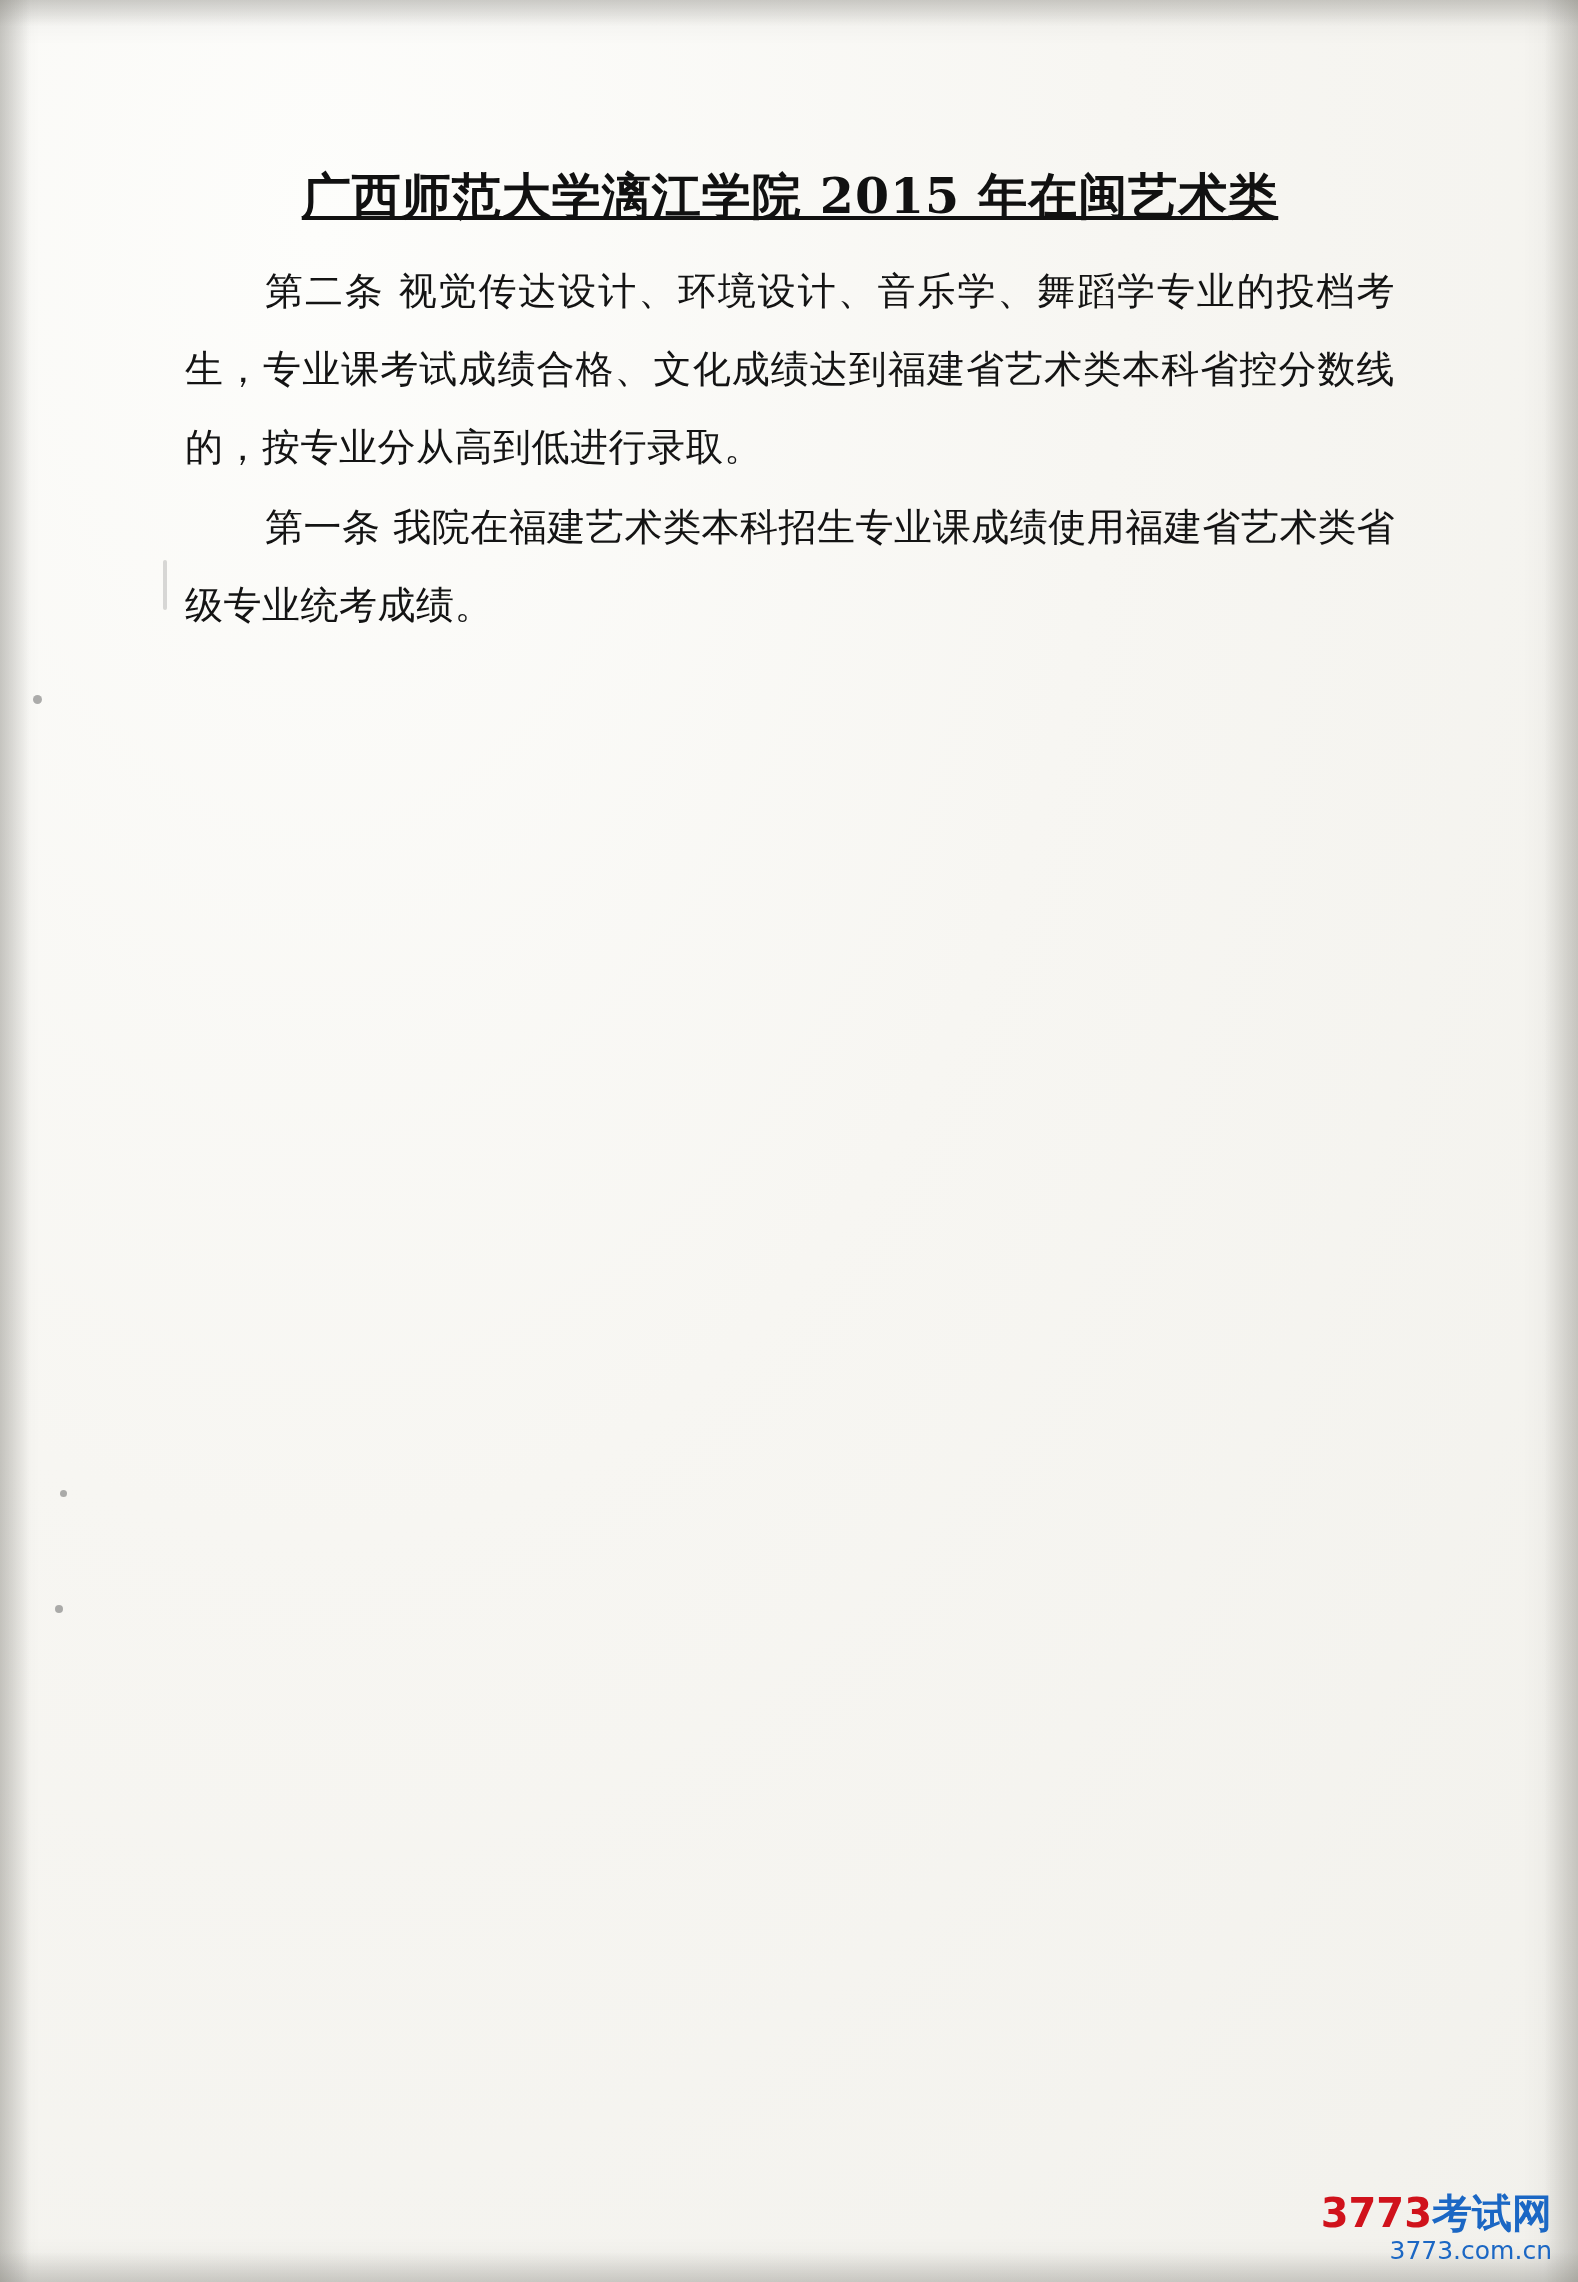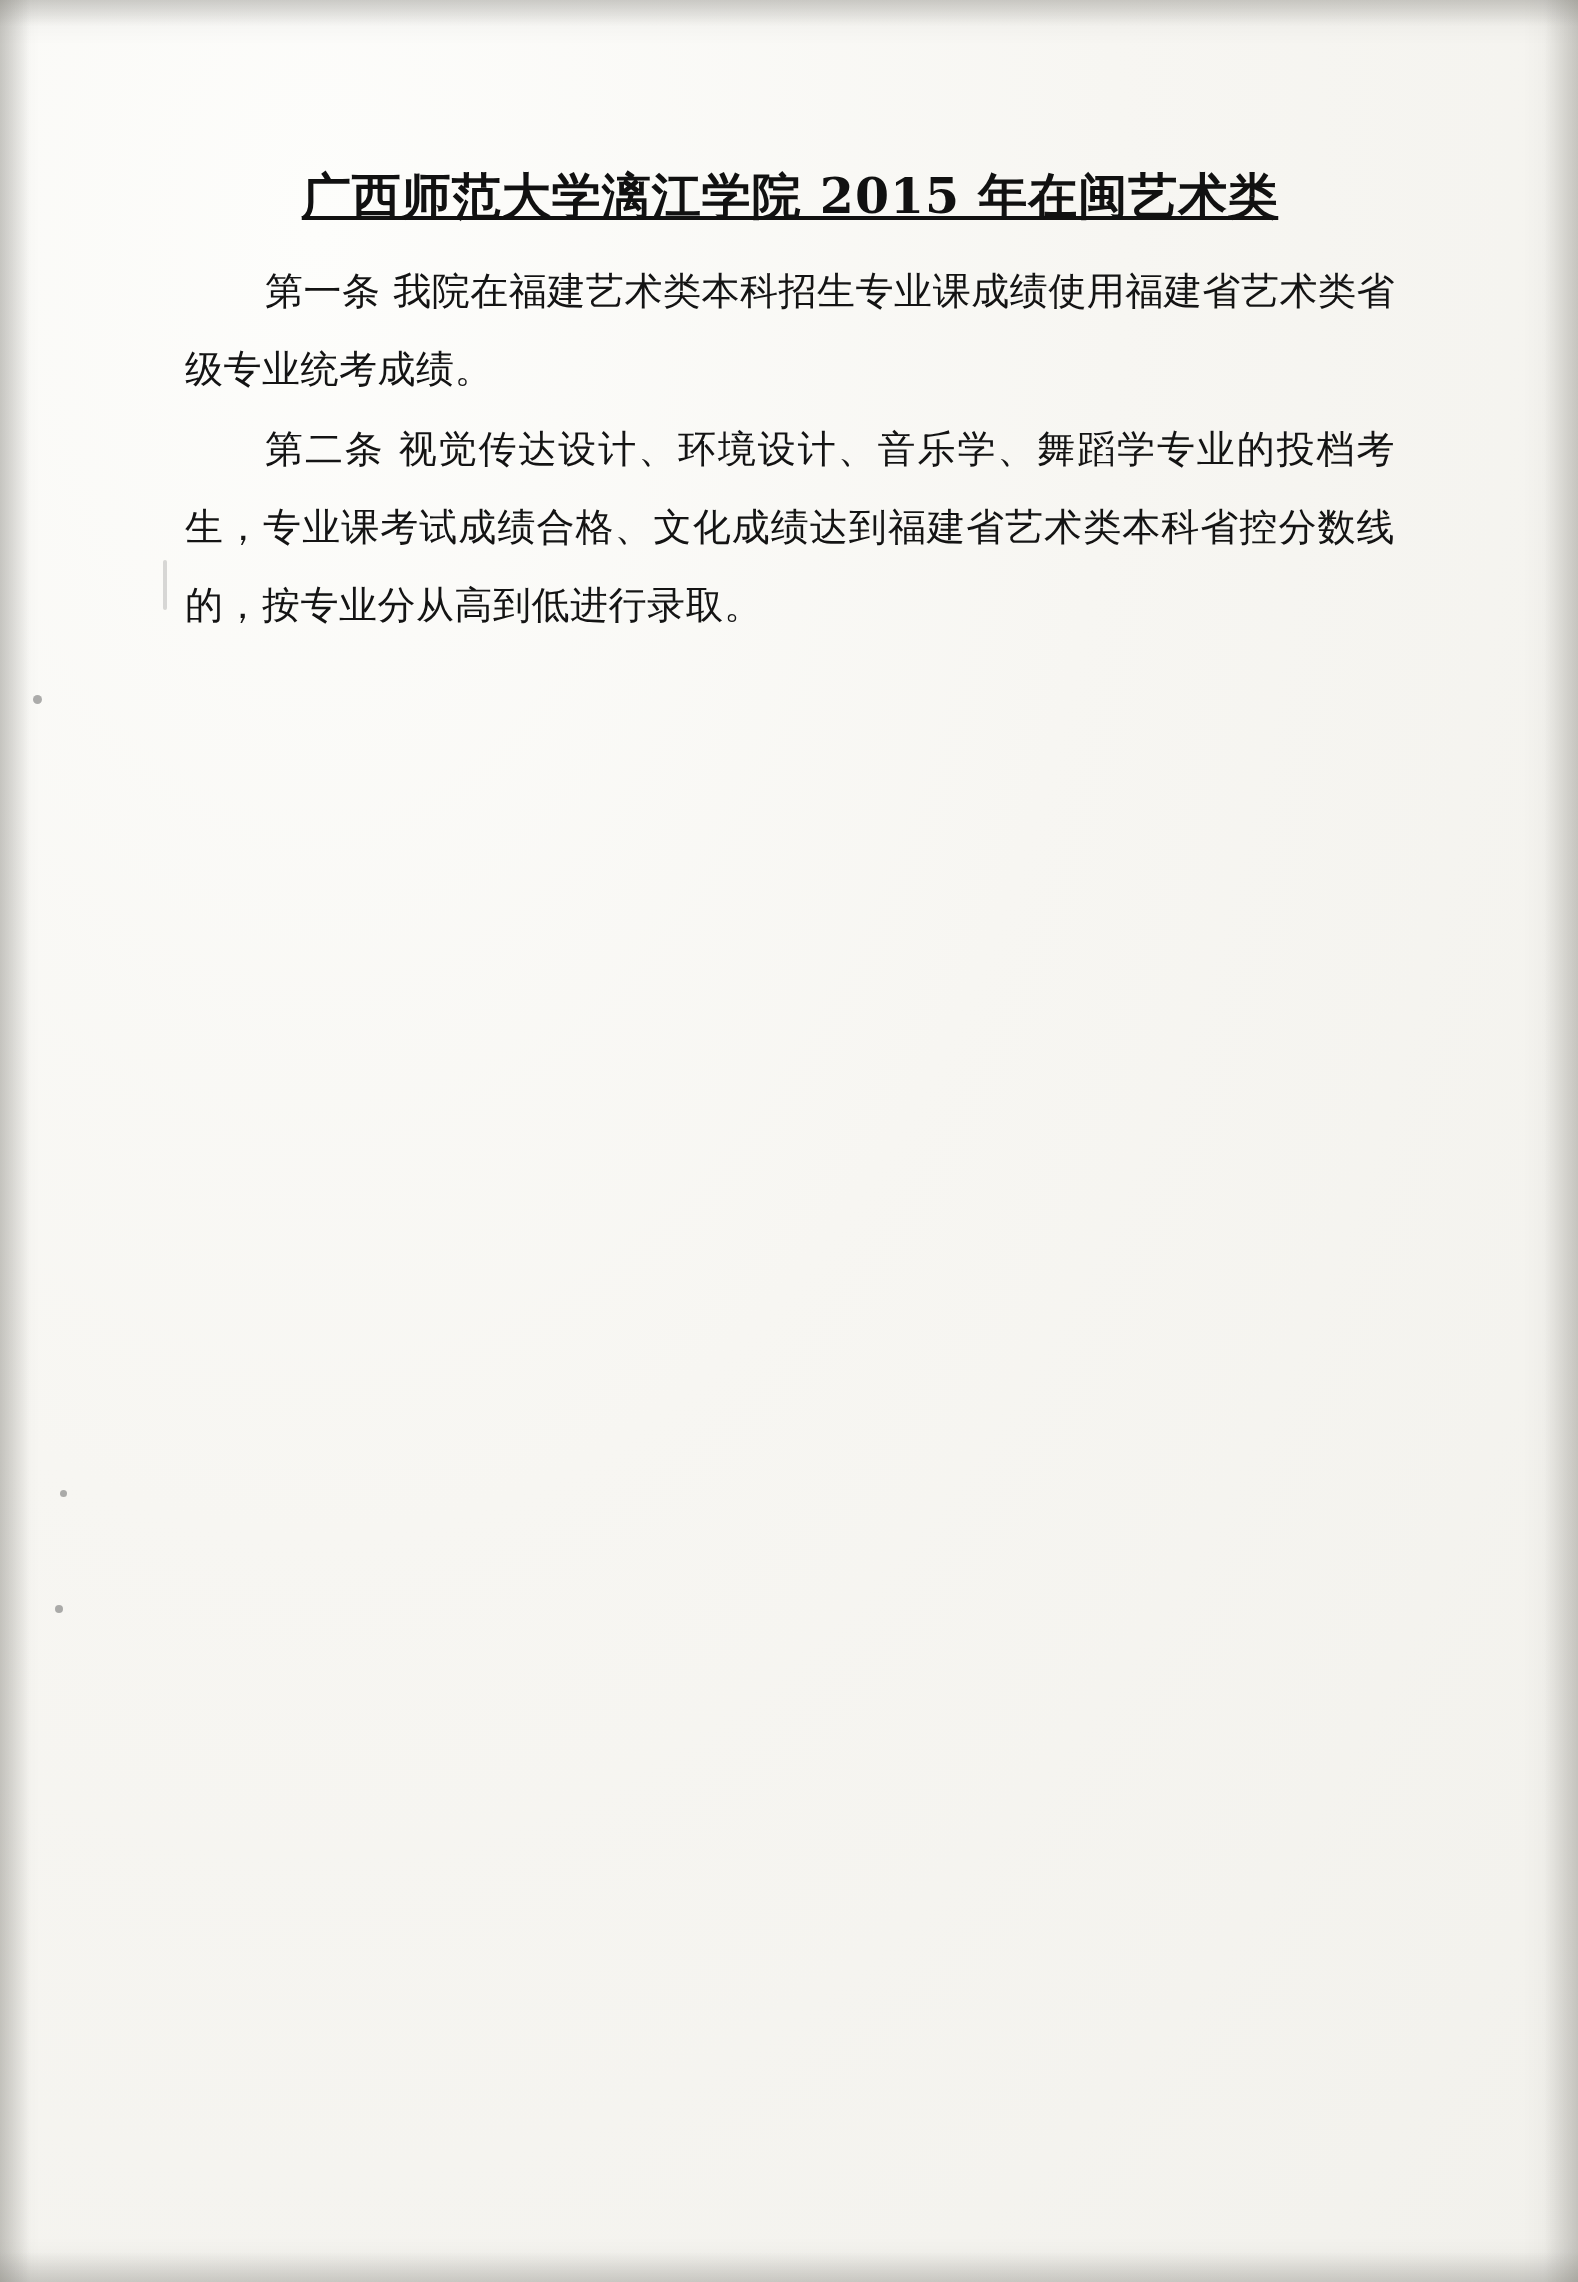--- a/index.html
+++ b/index.html
@@ -139,19 +139,23 @@
   <div class="speck" style="left:60px; top:1490px; width:7px; height:7px;"></div>
   <div class="speck" style="left:55px; top:1605px; width:8px; height:8px;"></div>
   <div class="speck" style="left:163px; top:560px; width:4px; height:50px; border-radius:2px; opacity:0.25;"></div>
 
   <div class="content">
 
     <h1 class="doc-title">
       <span class="line1">广西师范大学漓江学院 2015 年在闽艺术类</span>
     </h1>
 
+    <p class="para">第二条 视觉传达设计、环境设计、音乐学、舞蹈学专业的投档考生，专业课考试成绩合格、文化成绩达到福建省艺术类本科省控分数线的，按专业分从高到低进行录取。</p>
     <p class="para">第一条 我院在福建艺术类本科招生专业课成绩使用福建省艺术类省级专业统考成绩。</p>
-    <p class="para">第二条 视觉传达设计、环境设计、音乐学、舞蹈学专业的投档考生，专业课考试成绩合格、文化成绩达到福建省艺术类本科省控分数线的，按专业分从高到低进行录取。</p>
 
   </div>
 
+  <div class="watermark">
+    <span class="wm-main"><span class="wm-accent">3773</span><span>考试网</span></span>
+    <span class="wm-sub">3773.com.cn</span>
+  </div>
 
 </div>
 
 </body></html>

